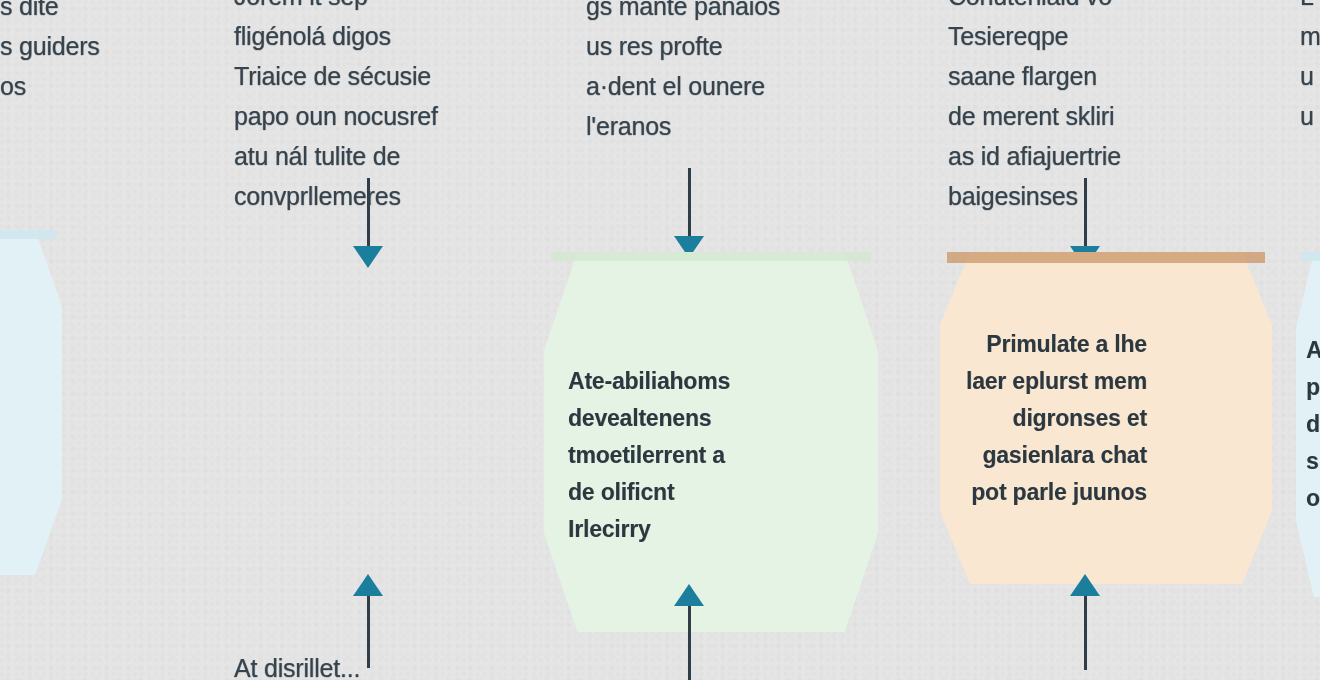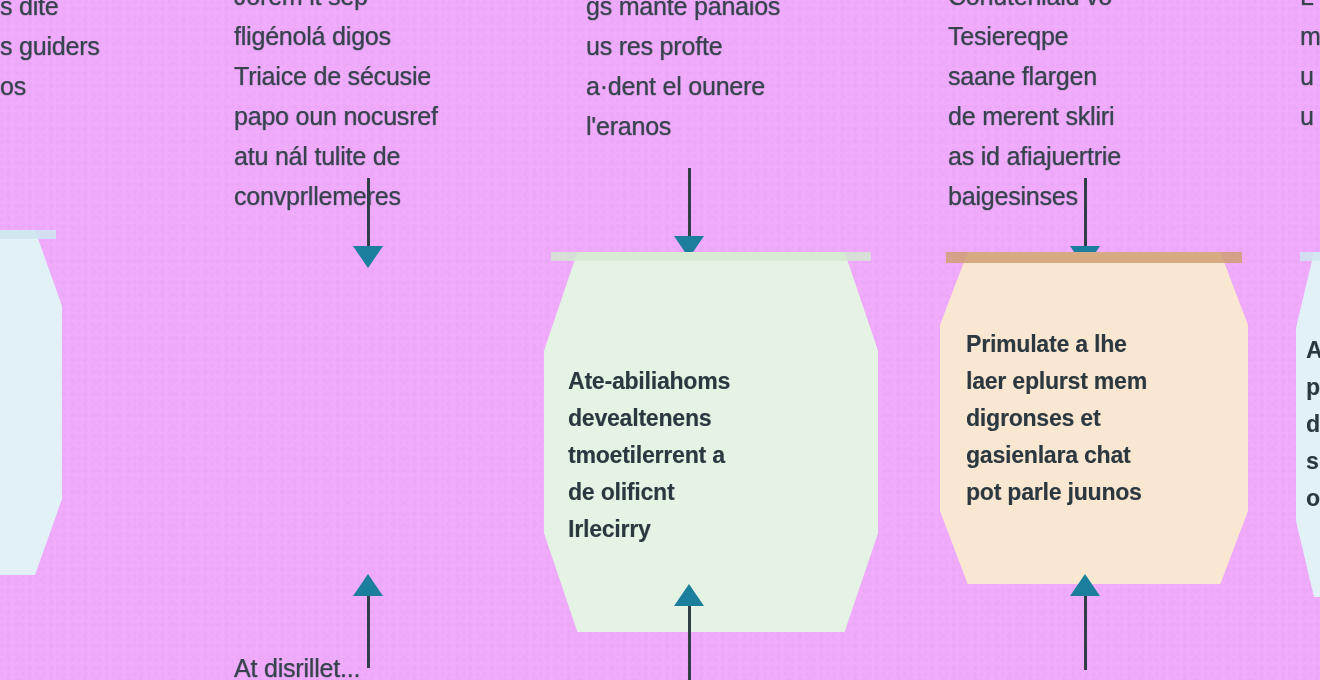--- a/index.html
+++ b/index.html
@@ -10,21 +10,21 @@
     width: 1320px;
     height: 680px;
     overflow: hidden;
     background: #ffffff;
     font-family: "Liberation Sans", sans-serif;
     position: relative;
   }
   .canvas {
     position: absolute;
     inset: 0;
-    background: #f0abfc;
+    background: #e5e5e5;
   }
   
   .grain {
     position: absolute;
     inset: 0;
     background:
       radial-gradient(circle at 20% 30%, rgba(0,0,0,0.012) 0 2px, transparent 3px),
       radial-gradient(circle at 70% 75%, rgba(0,0,0,0.012) 0 2px, transparent 3px);
     background-size: 7px 7px, 11px 11px;
     pointer-events: none;
@@ -191,21 +191,21 @@
 saane flargen
 de merent skliri
 as id afiajuertrie
 baigesinses</div>
 
     <div class="arrow down" style="left:140px; top:178px; height:92px;">
       <div class="stem" style="height:72px;"></div>
       <div class="head" style="top:68px;"></div>
     </div>
 
-    <div class="node" style="left:10px; top:252px; width:308px; height:332px;">
+    <div class="node" style="left:10px; top:252px; width:332px; height:332px;text-align:right;">
       <div class="shape" style="background:#fae7d2;"></div>
       <div class="topbar" style="background:#cf9f74; height:11px;"></div>
       <div class="label">Primulate a lhe
 laer eplurst mem
 digronses et
 gasienlara chat
 pot parle juunos</div>
     </div>
 
     <div class="arrow up" style="left:140px; top:574px; height:96px;">

